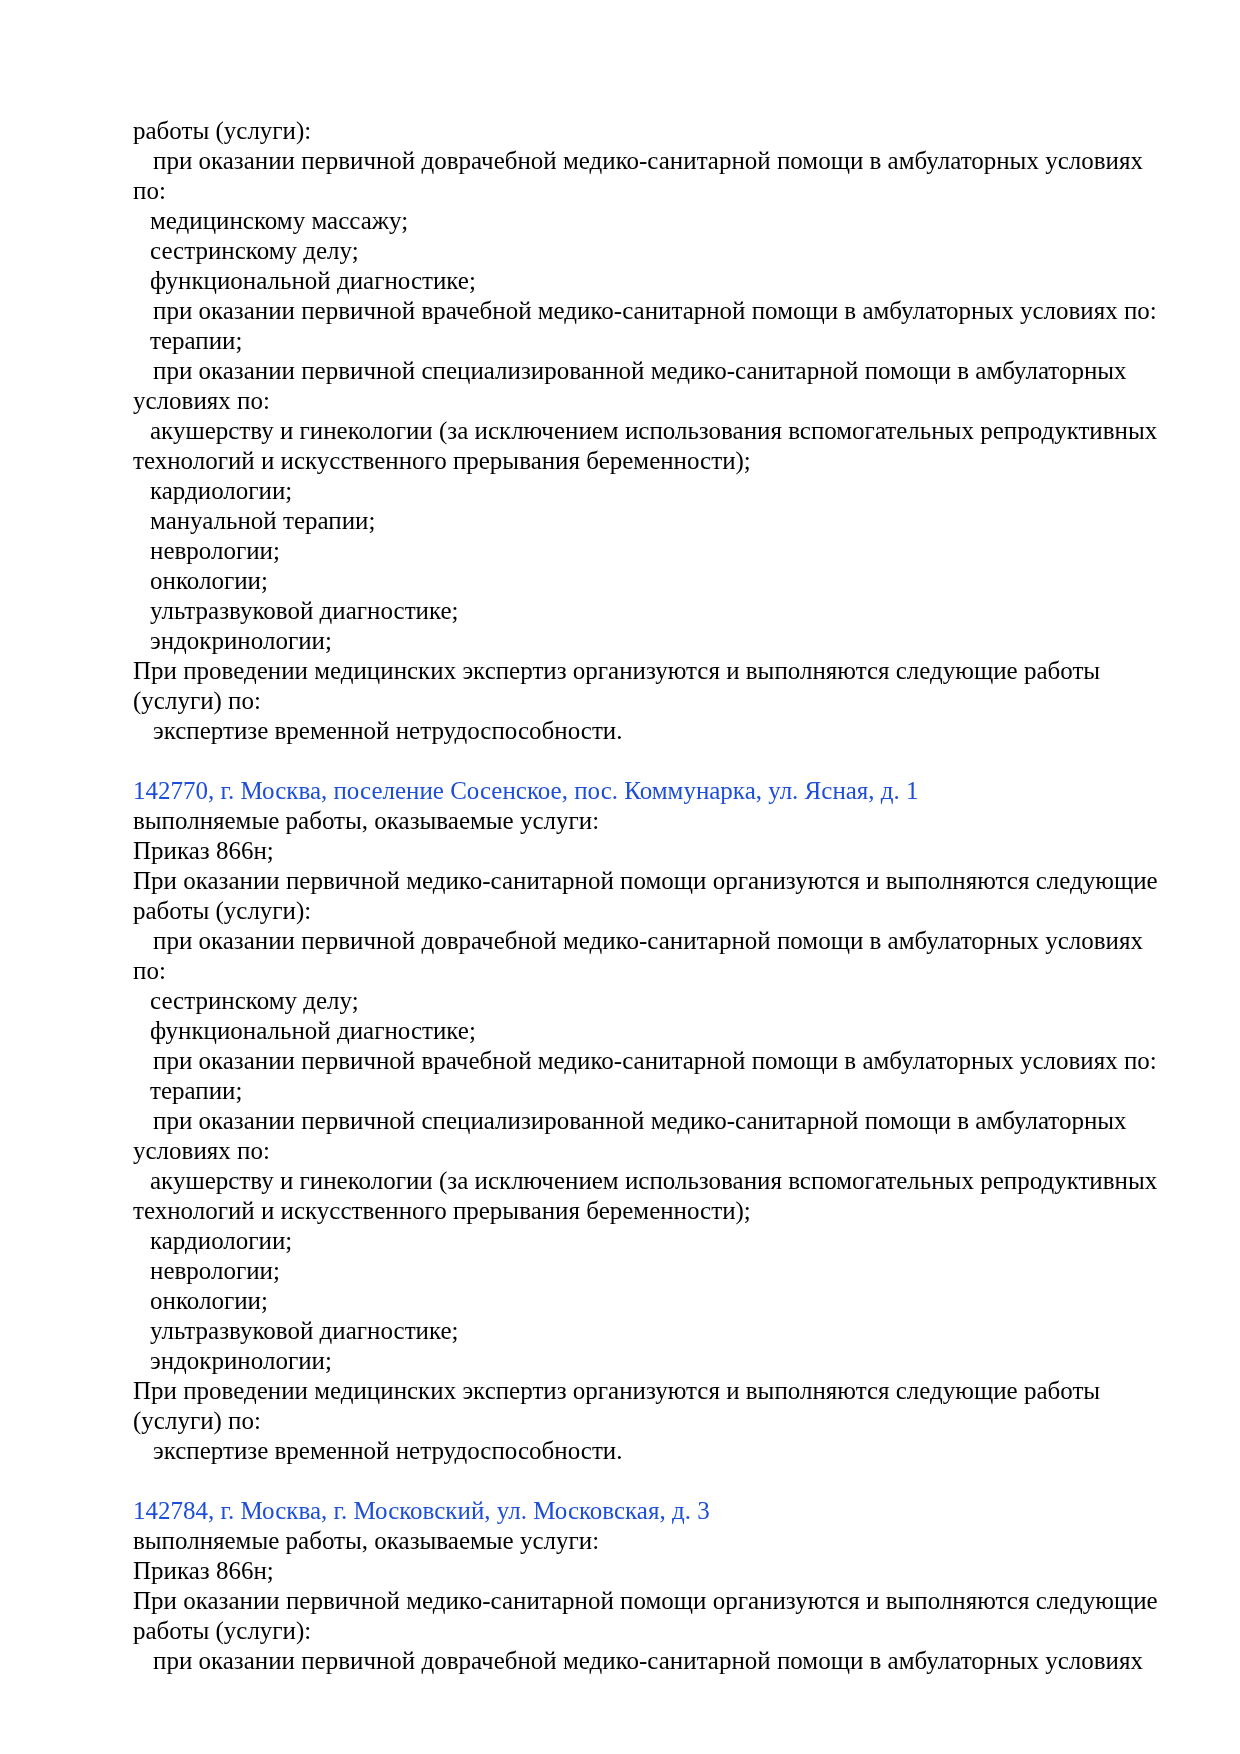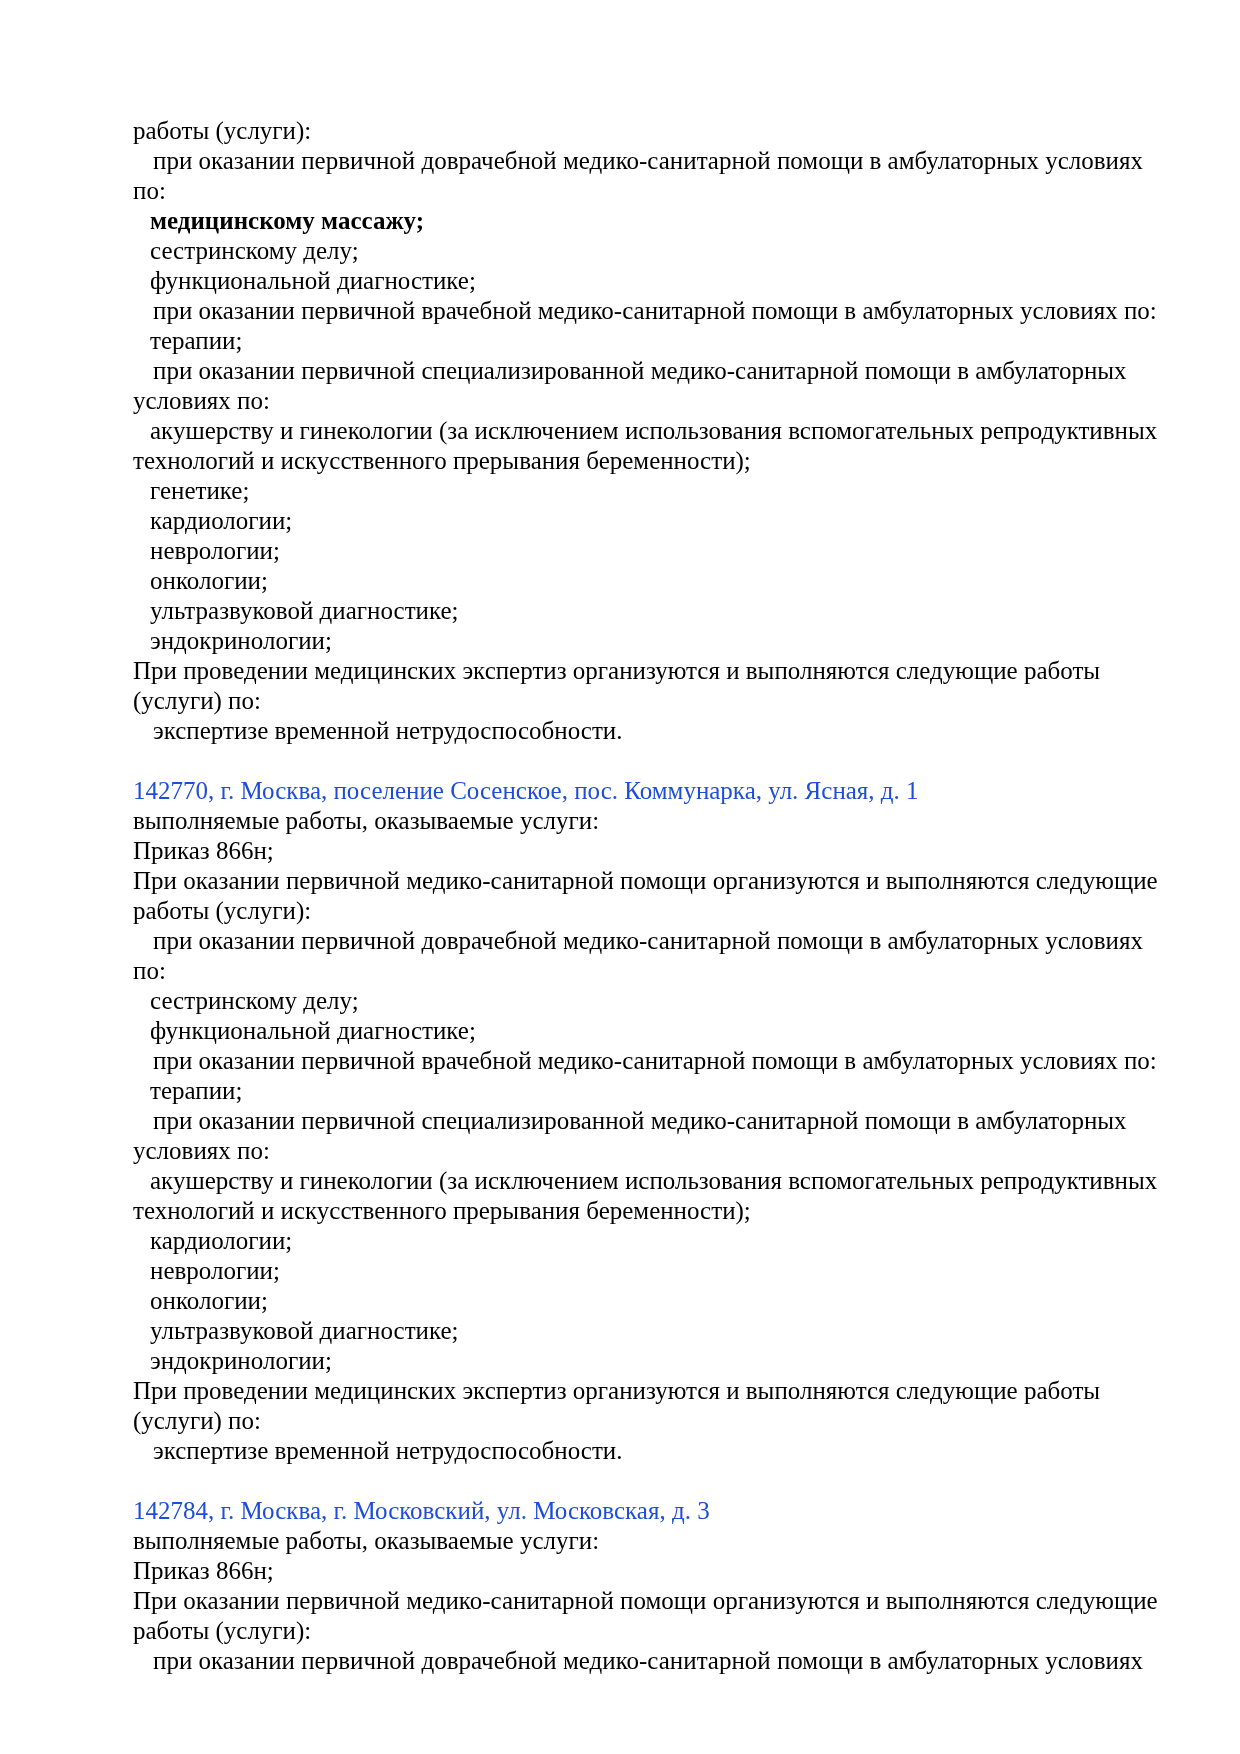--- a/index.html
+++ b/index.html
@@ -37,31 +37,31 @@
   .indent-2 { margin-left: 17px; }
 </style>
 </head>
 <body>
 
 <div class="page">
   <div class="text-block">
       <div class="line indent-0" style="color: rgb(0, 0, 0);">работы (услуги):</div>
       <div class="line indent-1" style="color: rgb(0, 0, 0);">при оказании первичной доврачебной медико-санитарной помощи в амбулаторных условиях</div>
       <div class="line indent-0" style="color: rgb(0, 0, 0);">по:</div>
-      <div class="line indent-2" style="color: rgb(0, 0, 0); font-weight: bold;">медицинскому массажу;</div>
+      <div class="line indent-2" style="color: rgb(0, 0, 0);">медицинскому массажу;</div>
       <div class="line indent-2" style="color: rgb(0, 0, 0);">сестринскому делу;</div>
       <div class="line indent-2" style="color: rgb(0, 0, 0);">функциональной диагностике;</div>
       <div class="line indent-1" style="color: rgb(0, 0, 0);">при оказании первичной врачебной медико-санитарной помощи в амбулаторных условиях по:</div>
       <div class="line indent-2" style="color: rgb(0, 0, 0);">терапии;</div>
       <div class="line indent-1" style="color: rgb(0, 0, 0);">при оказании первичной специализированной медико-санитарной помощи в амбулаторных</div>
       <div class="line indent-0" style="color: rgb(0, 0, 0);">условиях по:</div>
       <div class="line indent-2" style="color: rgb(0, 0, 0);">акушерству и гинекологии (за исключением использования вспомогательных репродуктивных</div>
       <div class="line indent-0" style="color: rgb(0, 0, 0);">технологий и искусственного прерывания беременности);</div>
-      <div class="line indent-2" style="color: rgb(0, 0, 0);">генетике;</div>
       <div class="line indent-2" style="color: rgb(0, 0, 0);">кардиологии;</div>
+      <div class="line indent-2" style="color: rgb(0, 0, 0);">мануальной терапии;</div>
       <div class="line indent-2" style="color: rgb(0, 0, 0);">неврологии;</div>
       <div class="line indent-2" style="color: rgb(0, 0, 0);">онкологии;</div>
       <div class="line indent-2" style="color: rgb(0, 0, 0);">ультразвуковой диагностике;</div>
       <div class="line indent-2" style="color: rgb(0, 0, 0);">эндокринологии;</div>
       <div class="line indent-0" style="color: rgb(0, 0, 0);">При проведении медицинских экспертиз организуются и выполняются следующие работы</div>
       <div class="line indent-0" style="color: rgb(0, 0, 0);">(услуги) по:</div>
       <div class="line indent-1" style="color: rgb(0, 0, 0);">экспертизе временной нетрудоспособности.</div>
       <div class="line indent-0" style="color: rgb(0, 0, 0);">&nbsp;</div>
       <div class="line indent-0" style="color: #1d4ed8;">142770, г. Москва, поселение Сосенское, пос. Коммунарка, ул. Ясная, д. 1</div>
       <div class="line indent-0" style="color: rgb(0, 0, 0);">выполняемые работы, оказываемые услуги:</div>

